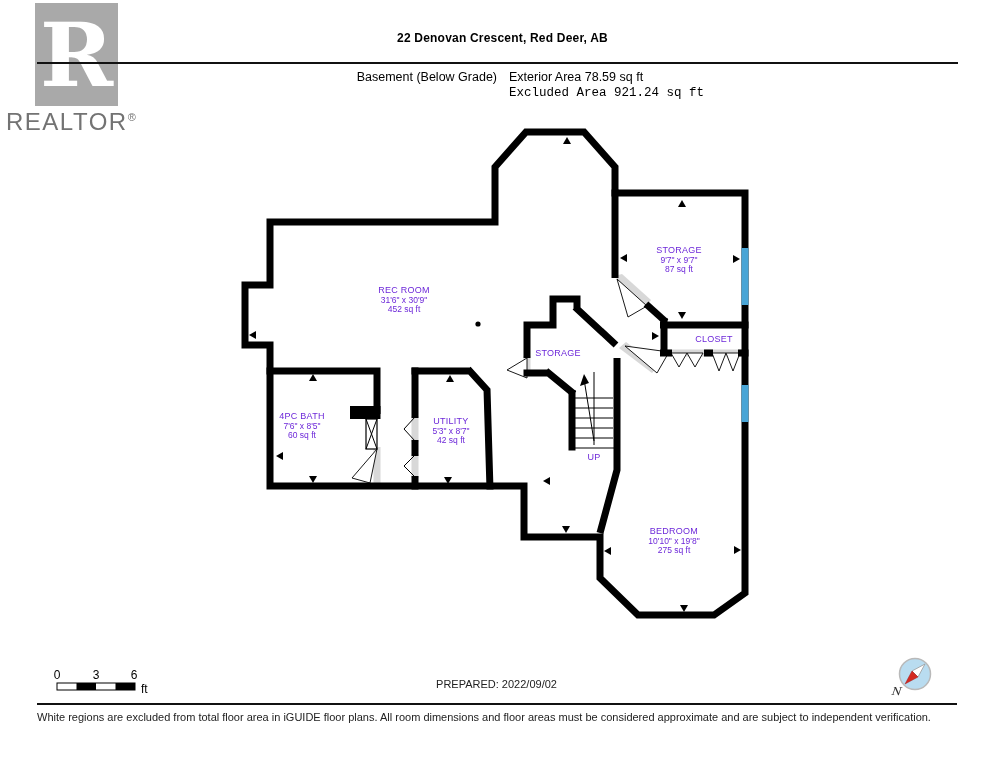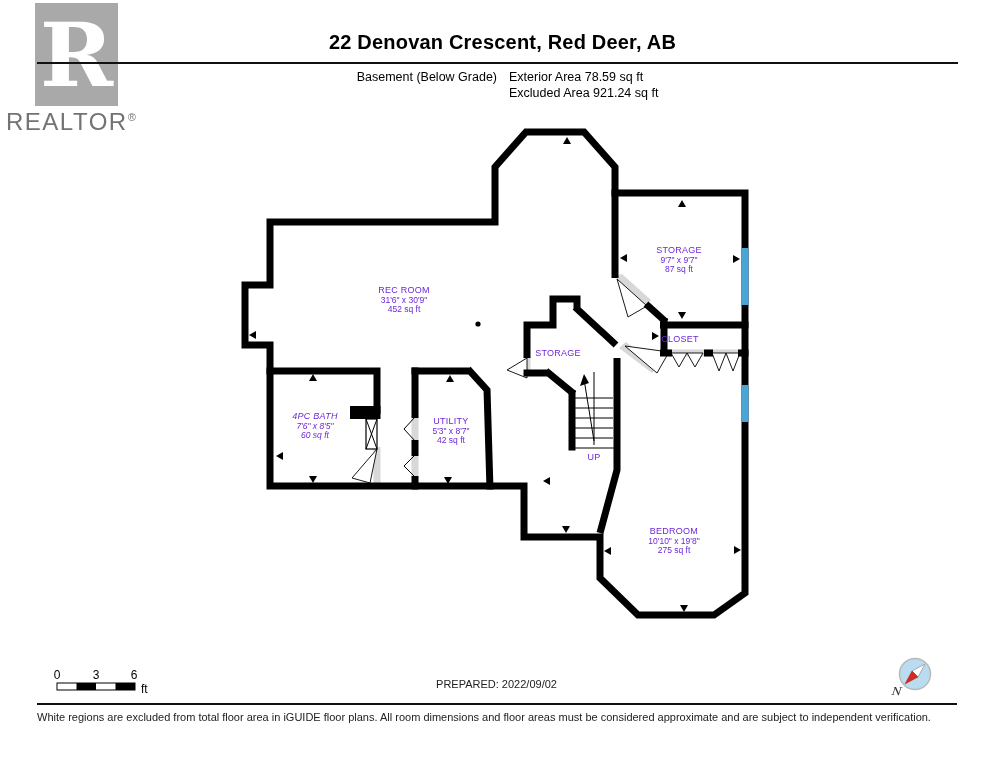--- a/index.html
+++ b/index.html
@@ -1,24 +1,24 @@
 <!DOCTYPE html>
 <html><head>
 <meta charset="utf-8">
 <style>
   html,body{margin:0;padding:0;background:#fff;}
   body{width:993px;height:768px;position:relative;font-family:"Liberation Sans",sans-serif;color:#000;overflow:hidden;}
   .abs{position:absolute;}
 
   
-  .page-title{left:12px;right:0;top:31px;text-align:center;font-size:20px;font-weight:bold;letter-spacing:.2px;}
+  .page-title{left:12px;right:0;top:31px;text-align:center;font-size:12px;font-weight:bold;letter-spacing:.2px;}
   .header-rule{left:37px;top:62px;width:921px;height:2px;background:#111;z-index:6;}
   .floor-label{left:250px;top:70px;width:247px;text-align:right;font-size:12.5px;font-weight:normal;}
   .area-line1{left:509px;top:70px;font-size:12.5px;}
-  .area-line2{left:509px;top:86px;font-size:12.5px;}
+  .area-line2{left:509px;top:86px;font-size:12.5px;font-family:Liberation Mono, monospace;}
 
   
   .logo-block{left:35px;top:3px;width:83px;height:103px;background:#a9a9a9;z-index:2;display:flex;align-items:center;justify-content:center;}
   .logo-r{font-family:"DejaVu Serif",serif;font-weight:bold;font-size:88px;line-height:90px;color:#fff;}
   .logo-word{left:6px;top:108px;font-size:24px;color:#737373;letter-spacing:1.5px;z-index:2;}
   .logo-word sup{font-size:11px;}
 
   
   .plan-svg{left:0;top:0;z-index:1;}
 
@@ -158,27 +158,27 @@
 <div class="room-label" style="left:404px;top:300px;">
   <div class="rname">REC ROOM</div>
   <div class="rdims">31'6" x 30'9"</div>
   <div class="rarea">452 sq ft</div>
 </div>
 <div class="room-label" style="left:679px;top:260px;">
   <div class="rname">STORAGE</div>
   <div class="rdims">9'7" x 9'7"</div>
   <div class="rarea">87 sq ft</div>
 </div>
-<div class="room-label" style="left:680px;top:340px;">
+<div class="room-label" style="left:714px;top:340px;">
   <div class="rname">CLOSET</div>
 </div>
 <div class="room-label" style="left:558px;top:354px;">
   <div class="rname">STORAGE</div>
 </div>
-<div class="room-label" style="left:315px;top:426px;font-style:italic;">
+<div class="room-label" style="left:302px;top:426px;">
   <div class="rname">4PC BATH</div>
   <div class="rdims">7'6" x 8'5"</div>
   <div class="rarea">60 sq ft</div>
 </div>
 <div class="room-label" style="left:451px;top:431px;">
   <div class="rname">UTILITY</div>
   <div class="rdims">5'3" x 8'7"</div>
   <div class="rarea">42 sq ft</div>
 </div>
 <div class="room-label" style="left:674px;top:541px;">

